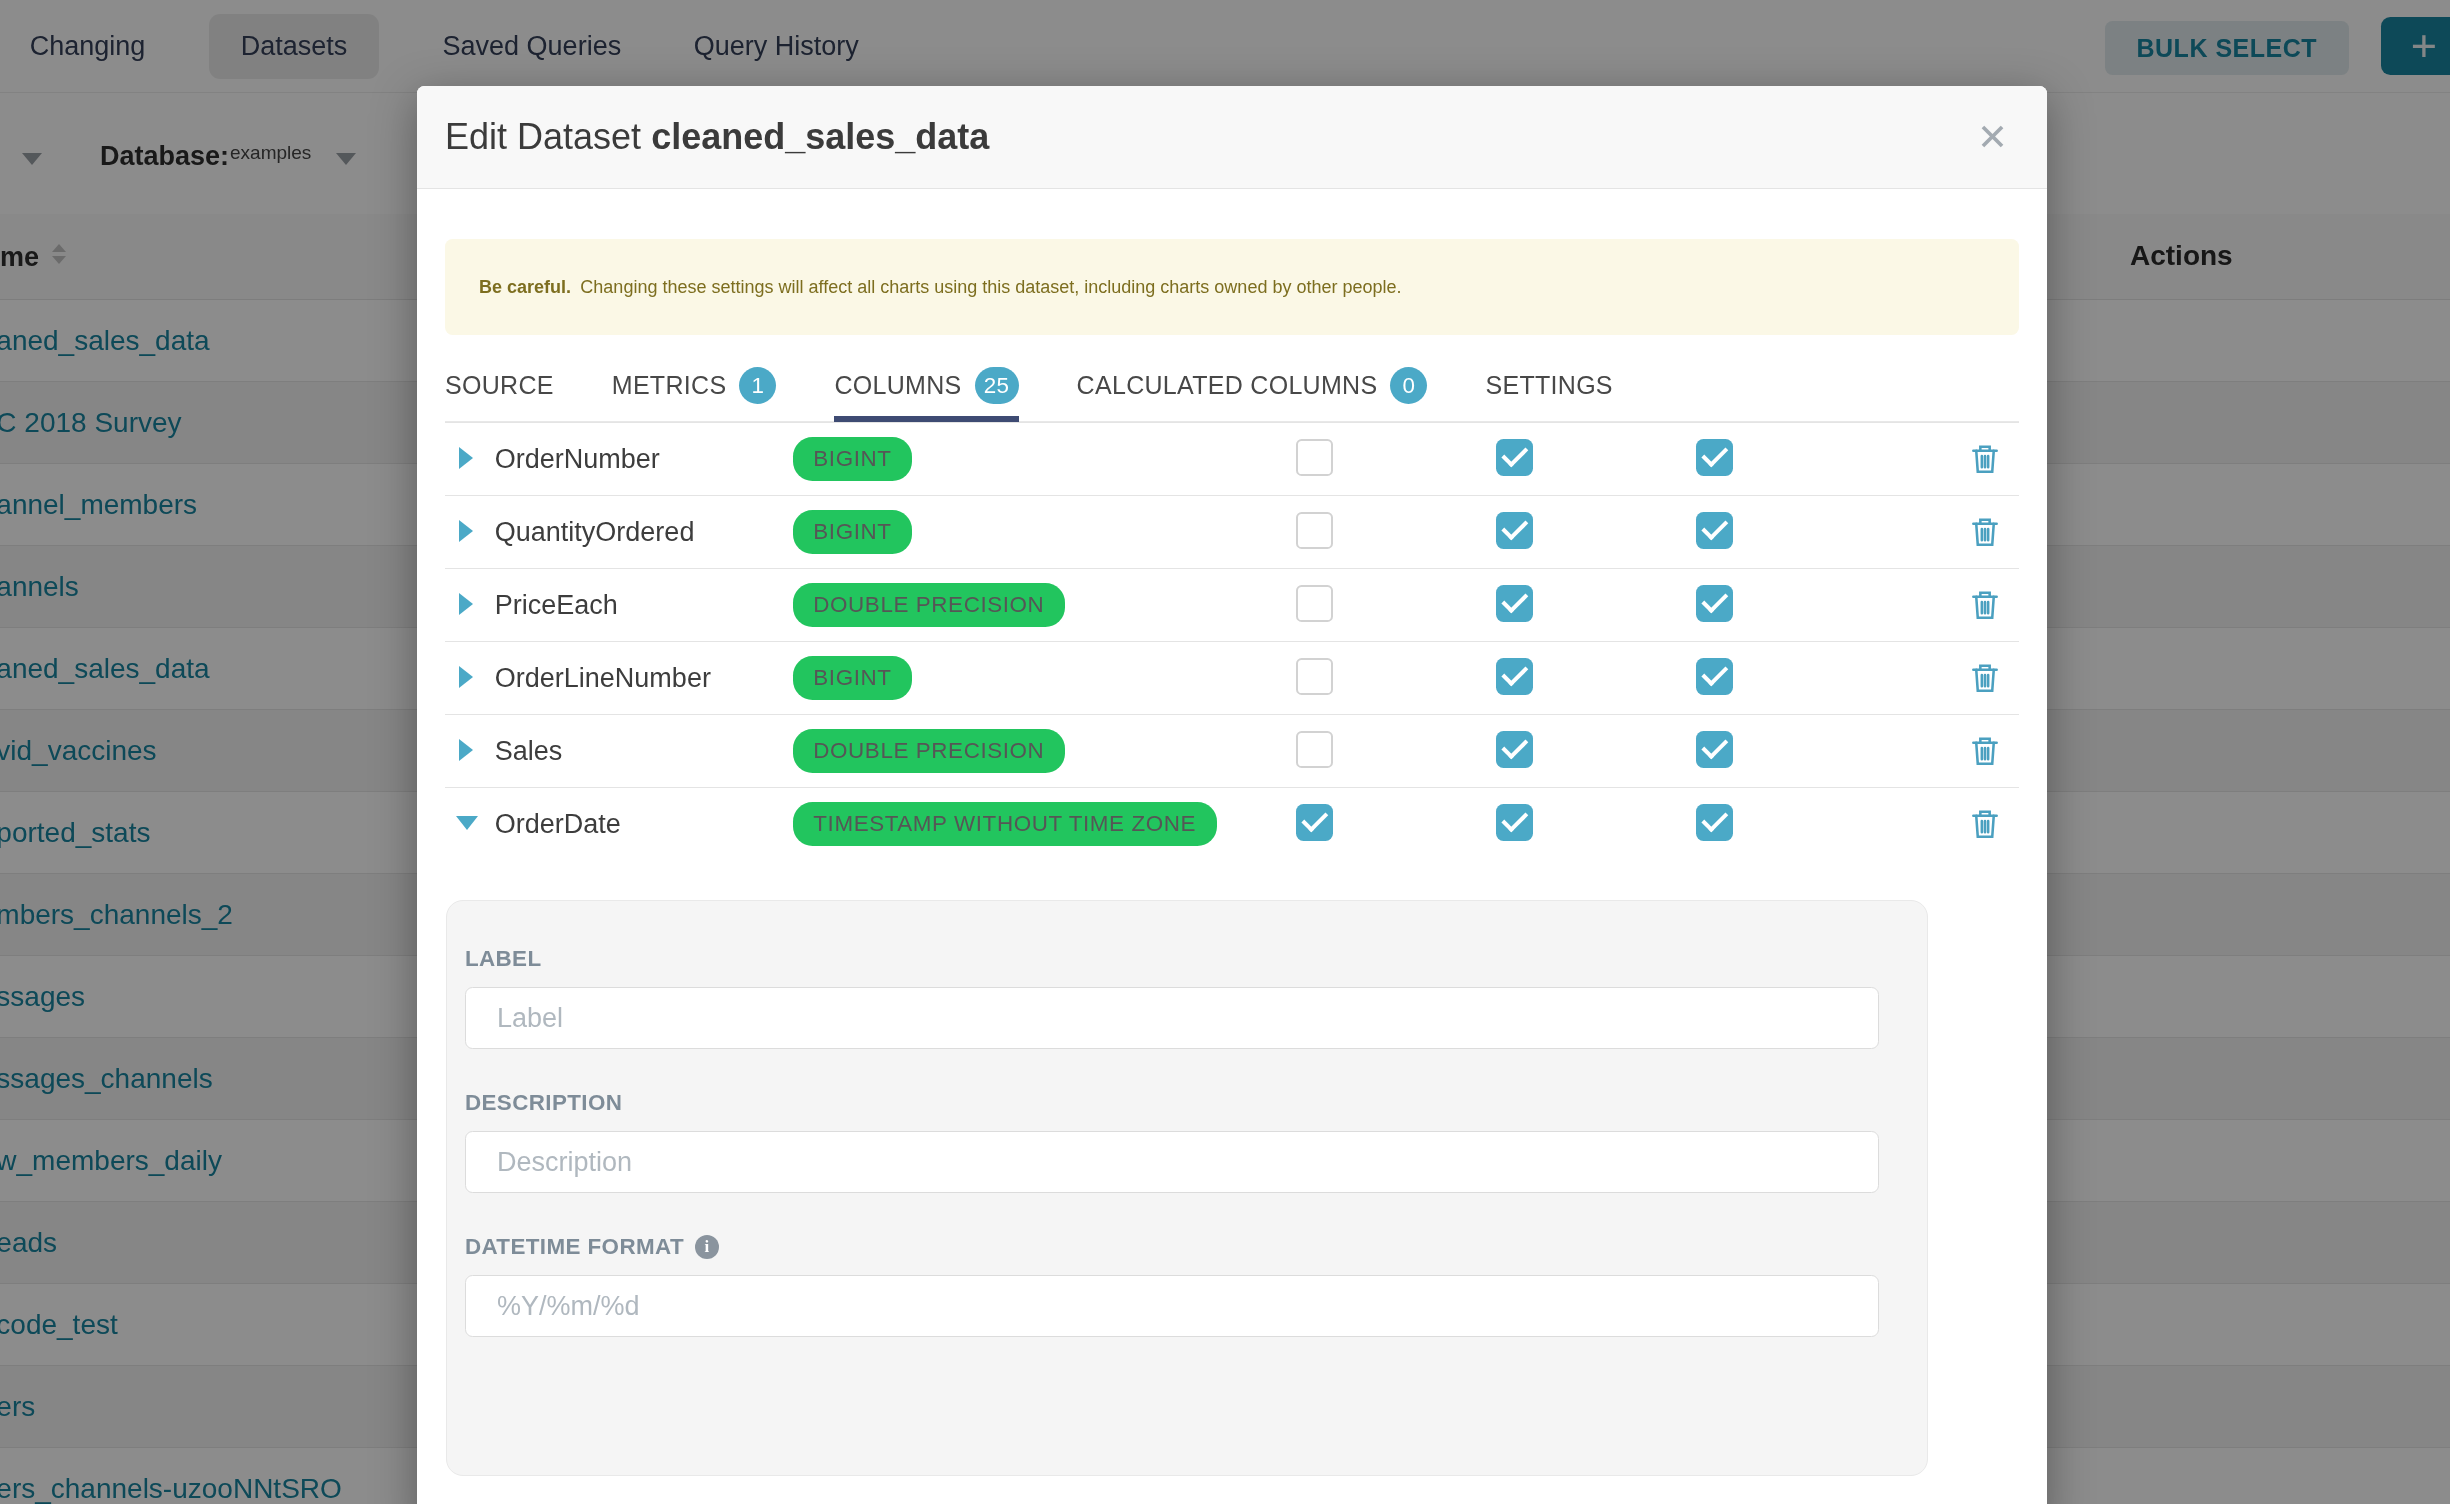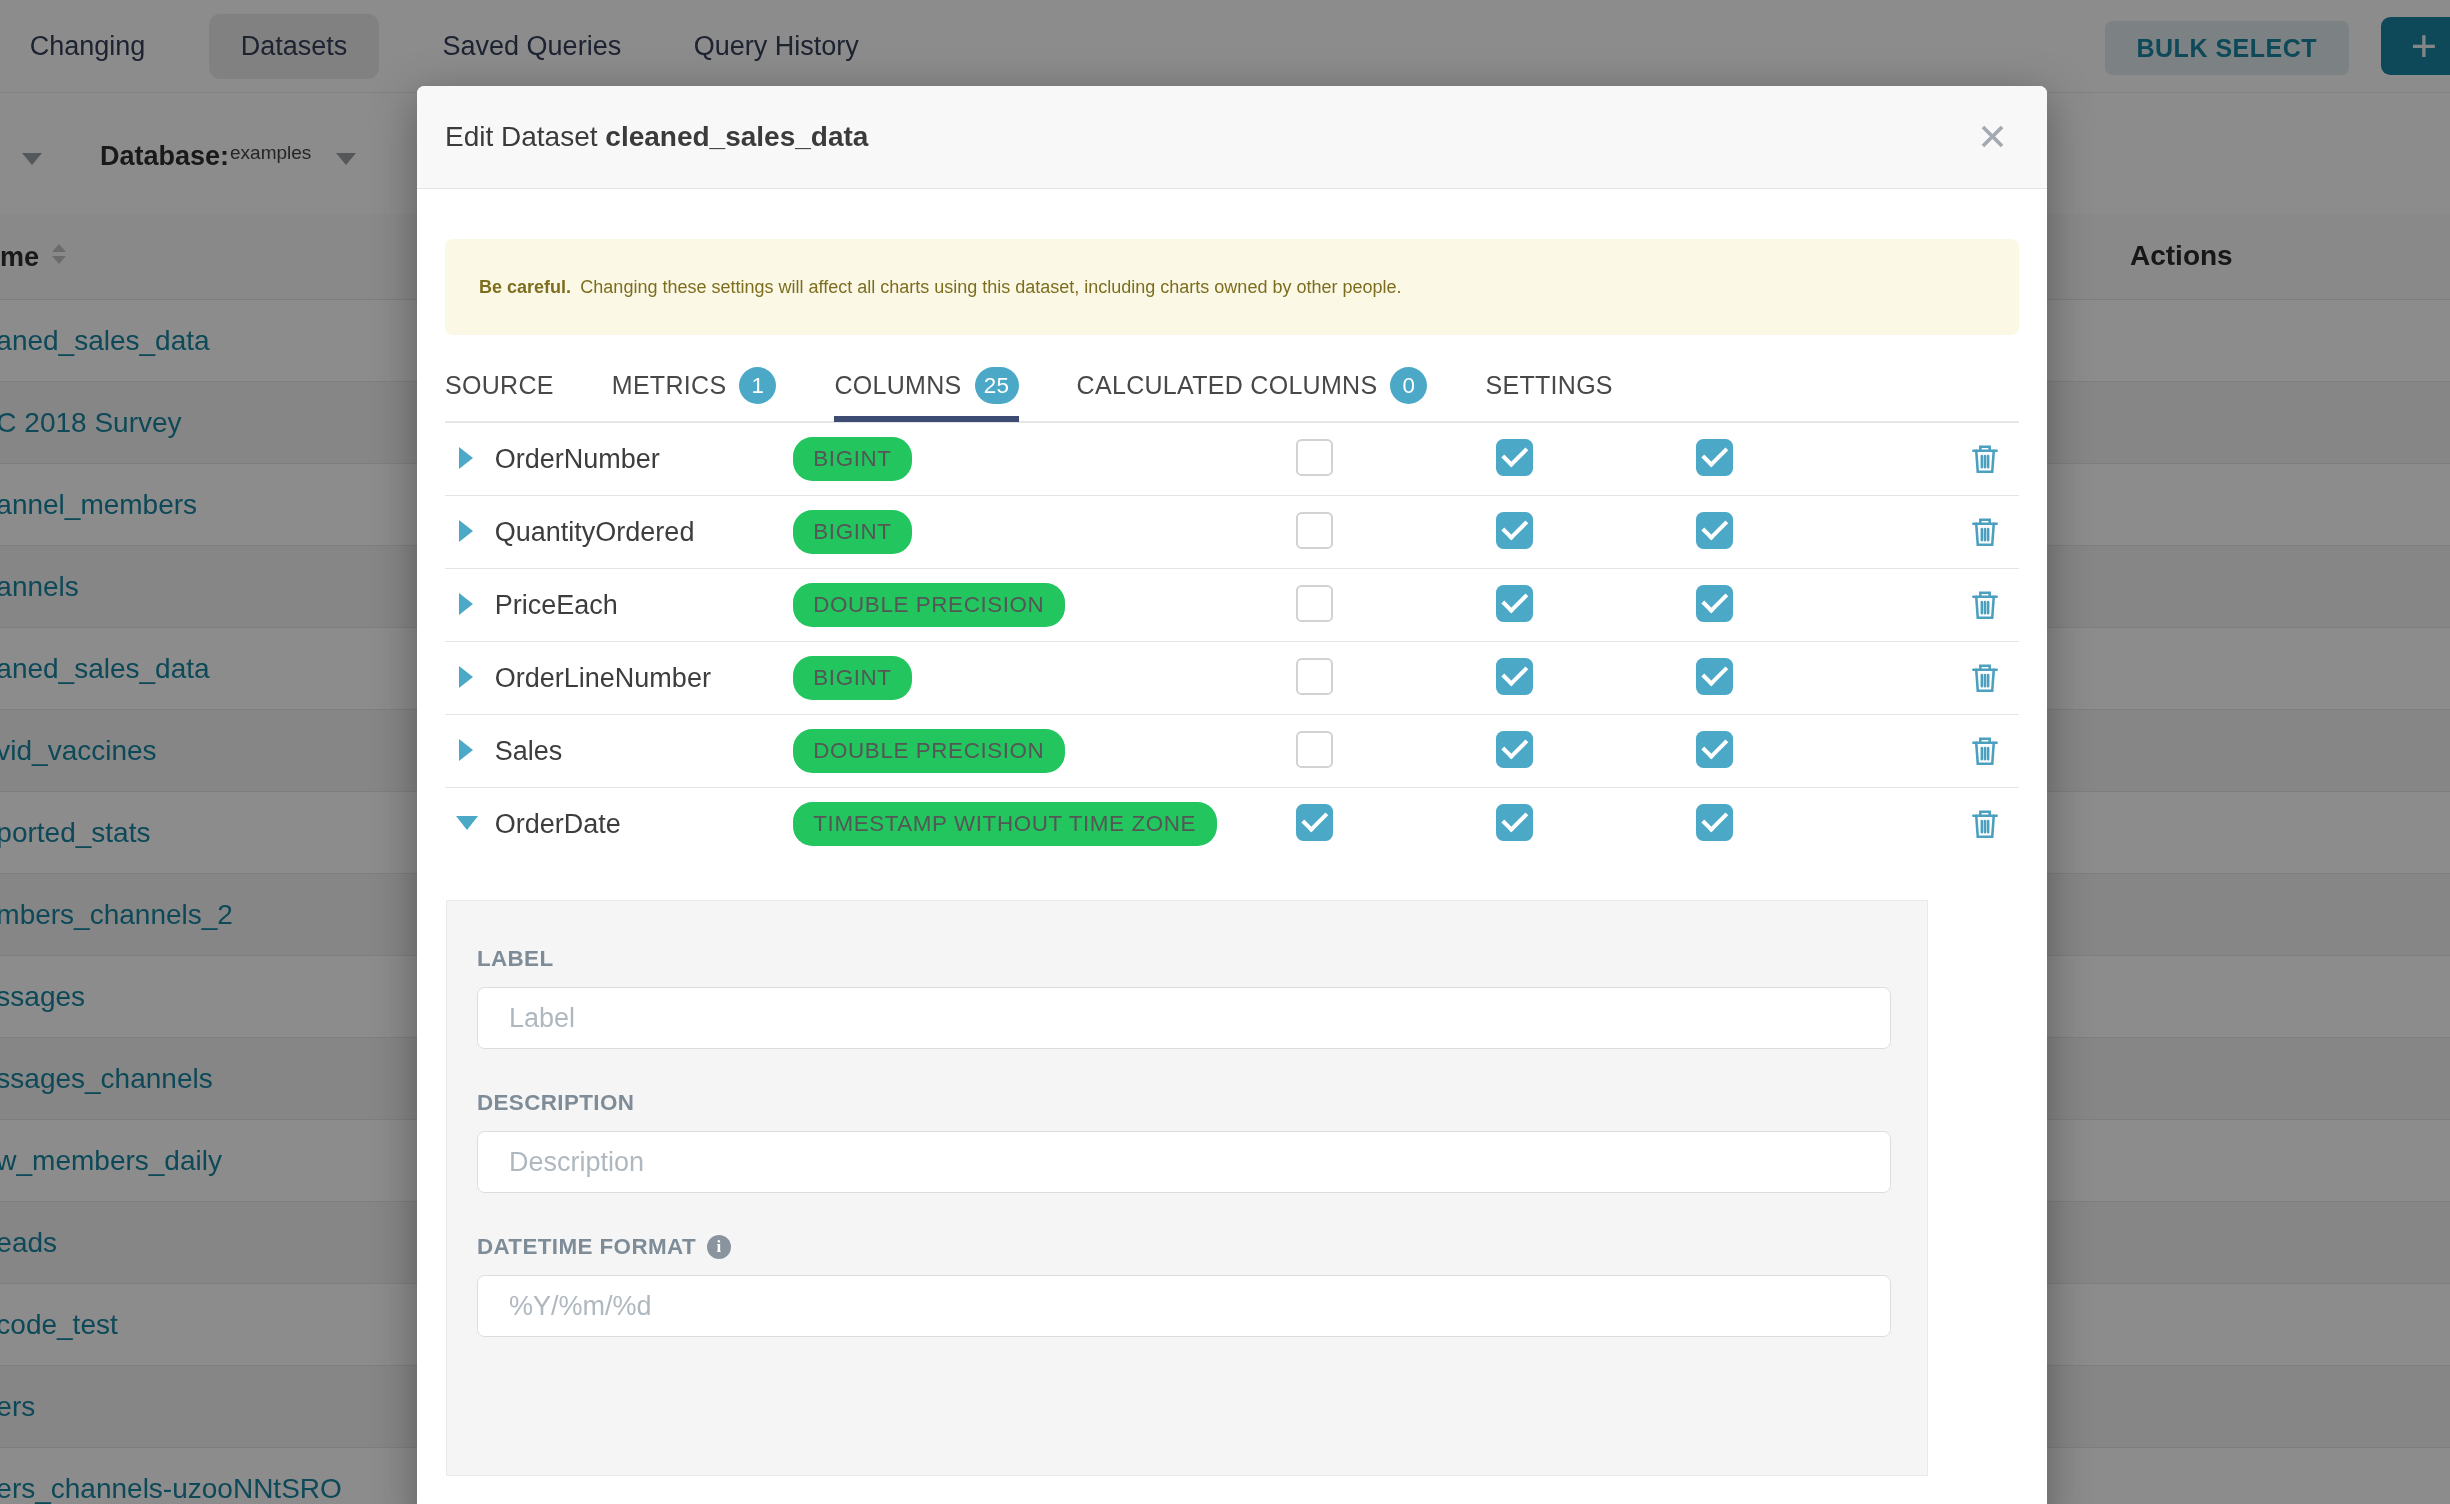--- a/index.html
+++ b/index.html
@@ -40,21 +40,21 @@
   .bg-row a { font-size:28px; color:#1985a0; text-decoration:none; margin-left:-3.7px; white-space:nowrap; }
 
   
   .overlay { position:absolute; inset:0; background:rgba(0,0,0,0.45); z-index:10; }
 
   
   .modal { position:absolute; left:417px; top:86px; width:1630px; height:1440px; background:#fff;
            z-index:20; border-radius:7.5px 7.5px 0 0; box-shadow:0 11.2px 45px rgba(0,0,0,0.35); }
   .modal-header { height:103px; background:#f8f8f8; border-bottom:0.9px solid #e4e4e4;
                   border-radius:7.5px 7.5px 0 0; display:flex; align-items:center; padding:0 39px 0 28px; }
-  .modal-title { font-size:28px; color:#3b3b3b; font-weight:400; }
+  .modal-title { font-size:36px; color:#3b3b3b; font-weight:400; }
   .modal-title b { font-weight:700; }
   .modal-close { margin-left:auto; font-size:37px; color:#a3aab1; line-height:1; cursor:pointer; }
 
   .modal-body { padding:0 28px; }
   .warn-banner { margin-top:50px; height:96px; background:#fbf8e6; border-radius:7.5px;
                  display:flex; align-items:center; padding-left:34px; font-size:18px; color:#7d6e1f; }
   .warn-banner b { font-weight:700; margin-right:9.3px; }
 
   .mtabs { margin-top:15px; height:72px; border-bottom:0.9px solid #e8e8e8; display:flex; align-items:center; }
   .mtab { display:flex; align-items:center; height:100%; margin-right:58px; font-size:25px;
@@ -77,21 +77,21 @@
   .caret-d { display:inline-block; width:0; height:0; border-left:11.2px solid transparent;
              border-right:11.2px solid transparent; border-top:14px solid #4ba9c7; margin-left:8.4px; }
   .cb { display:inline-block; width:37px; height:37px; border-radius:7.5px; position:relative; }
   .cb.checked { background:#4ba9c7; }
   .cb.checked::after { content:""; position:absolute; left:7.5px; top:8.4px; width:19.6px; height:10.3px;
                        border-left:4.7px solid #fff; border-bottom:4.7px solid #fff; transform:rotate(-45deg); }
   .cb.unchecked { background:#fff; border:2.8px solid #d2d2d2; border-radius:5.6px; }
   .c-trash { color:#4ba0c0; display:flex; justify-content:flex-start; cursor:pointer; }
 
   .detail-panel { margin:40px 91px 0 0.9px; height:576px; background:#f5f5f5; border:0.9px solid #e9e9e9;
-                  border-radius:0; padding:45px 0 0 30px; }
+                  border-radius:17px; padding:45px 0 0 18px; }
   .fgroup { margin-bottom:41px; }
   .flabel { font-size:22.4px; font-weight:600; color:#7e8c98; letter-spacing:0.4px; display:flex; align-items:center; }
   .finput { display:block; width:1414px; height:62px; margin-top:15px; background:#fff;
             border:0.9px solid #dcdcdc; border-radius:7.5px; padding-left:31px; font-size:27px;
             color:#333; font-family:"Liberation Sans", sans-serif; }
   .finput::placeholder { color:#b0b8bf; opacity:1; }
   .info-icon { display:inline-flex; width:24px; height:24px; border-radius:50%; background:#8a949e;
                color:#fff; font-size:17px; font-weight:700; align-items:center; justify-content:center;
                margin-left:11.2px; font-family:"Liberation Serif", serif; }
 </style>

